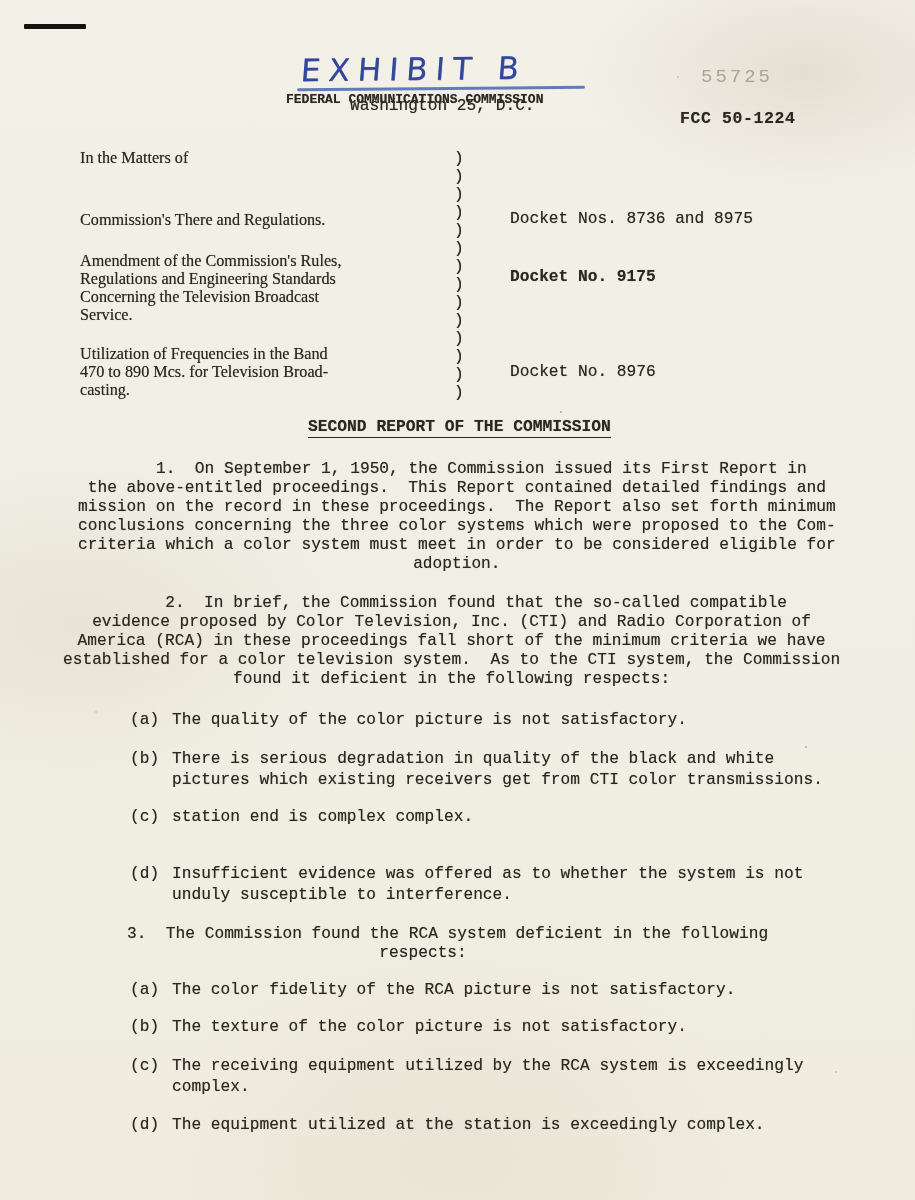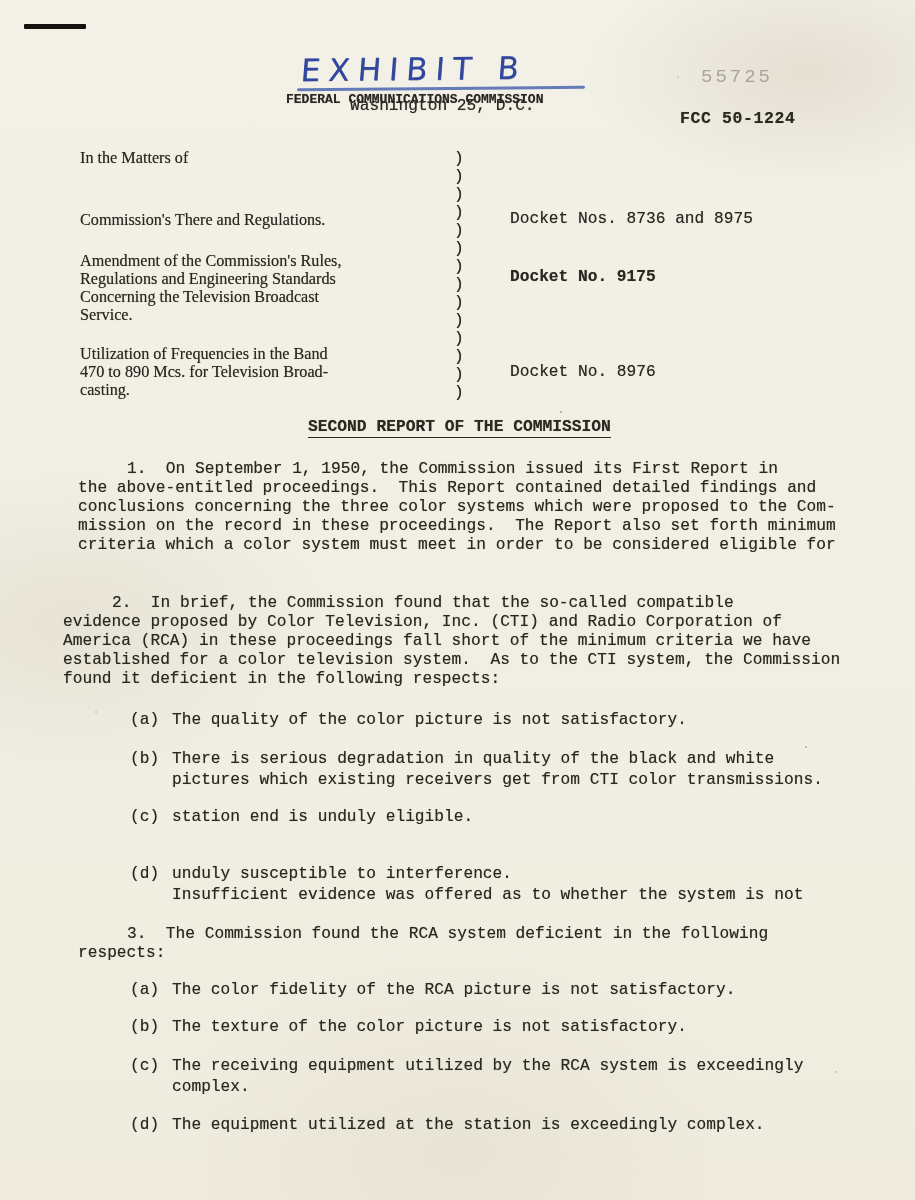--- a/index.html
+++ b/index.html
@@ -17,21 +17,21 @@
       radial-gradient(circle 2px at 678px 77px, rgba(120,114,100,.45), transparent 70%),
       radial-gradient(circle 3px at 96px 712px, rgba(110,104,88,.22), transparent 70%),
       radial-gradient(220px 120px at 88% 6%, rgba(210,203,186,.45), transparent),
       radial-gradient(260px 160px at 8% 52%, rgba(212,206,190,.35), transparent),
       radial-gradient(300px 200px at 50% 96%, rgba(214,208,190,.30), transparent),
       linear-gradient(#f3f0e7,#efecdf);
     color:#2b2822;
   }
   .ink{ text-shadow:0 0 0.7px rgba(43,38,30,.55); }
   .abs{ position:absolute; white-space:pre; }
-  .block{ position:absolute; }
+  .block{ position:absolute;text-align:center; }
   .ln{ white-space:pre; font-size:16.2px; line-height:19px; height:19px; }
   .first{ padding-left:49px; }
   .item{ position:absolute; display:flex; }
   .lbl{ white-space:pre; font-size:16.2px; line-height:21px; width:42px; flex:none; }
   .itxt .ln2{ white-space:pre; font-size:16.2px; line-height:21px; height:21px; }
   .bar{ position:absolute; left:24px; top:24px; width:62px; height:5px; background:#14130f; border-radius:1px; }
   .exhibit{
     position:absolute; left:301px; top:51px;
     font-family:"DejaVu Sans",sans-serif;
     font-size:31px; letter-spacing:8px; color:#31489c;
@@ -99,23 +99,24 @@
 
   <div class="abs docket" style="left:510px;top:210px">Docket Nos. 8736 and 8975</div>
   <div class="abs docket bold" style="left:510px;top:268px">Docket No. 9175</div>
   <div class="abs docket" style="left:510px;top:363px">Docket No. 8976</div>
 
   <div class="abs title">SECOND REPORT OF THE COMMISSION</div>
 
   <div class="block" style="left:78px;top:460px">
     <div class="ln first">1.  On September 1, 1950, the Commission issued its First Report in</div>
     <div class="ln">the above-entitled proceedings.  This Report contained detailed findings and</div>
+    <div class="ln">mission on the record in these proceedings.  The Report also set forth minimum</div>
     <div class="ln">conclusions concerning the three color systems which were proposed to the Com-</div>
-    <div class="ln">mission on the record in these proceedings.  The Report also set forth minimum</div>
     <div class="ln">criteria which a color system must meet in order to be considered eligible for</div>
+    <div class="ln">adoption.</div>
   </div>
 
   <div class="block" style="left:63px;top:594px">
     <div class="ln first">2.  In brief, the Commission found that the so-called compatible</div>
     <div class="ln">evidence proposed by Color Television, Inc. (CTI) and Radio Corporation of</div>
     <div class="ln">America (RCA) in these proceedings fall short of the minimum criteria we have</div>
     <div class="ln">established for a color television system.  As to the CTI system, the Commission</div>
     <div class="ln">found it deficient in the following respects:</div>
   </div>
 
@@ -126,28 +127,28 @@
   <div class="item" style="left:130px;top:749px">
     <span class="lbl">(b)</span>
     <span class="itxt">
       <span class="ln2" style="display:block">There is serious degradation in quality of the black and white</span>
       <span class="ln2" style="display:block">pictures which existing receivers get from CTI color transmissions.</span>
     </span>
   </div>
   <div class="item" style="left:130px;top:807px">
     <span class="lbl">(c)</span>
     <span class="itxt">
-      <span class="ln2" style="display:block">station end is unduly eligible.</span>
+      <span class="ln2" style="display:block">station end is complex complex.</span>
     </span>
   </div>
   <div class="item" style="left:130px;top:864px">
     <span class="lbl">(d)</span>
     <span class="itxt">
+      <span class="ln2" style="display:block">Insufficient evidence was offered as to whether the system is not</span>
       <span class="ln2" style="display:block">unduly susceptible to interference.</span>
-      <span class="ln2" style="display:block">Insufficient evidence was offered as to whether the system is not</span>
     </span>
   </div>
 
   <div class="block" style="left:78px;top:925px">
     <div class="ln first">3.  The Commission found the RCA system deficient in the following</div>
     <div class="ln">respects:</div>
   </div>
 
   <div class="item" style="left:130px;top:980px">
     <span class="lbl">(a)</span>

